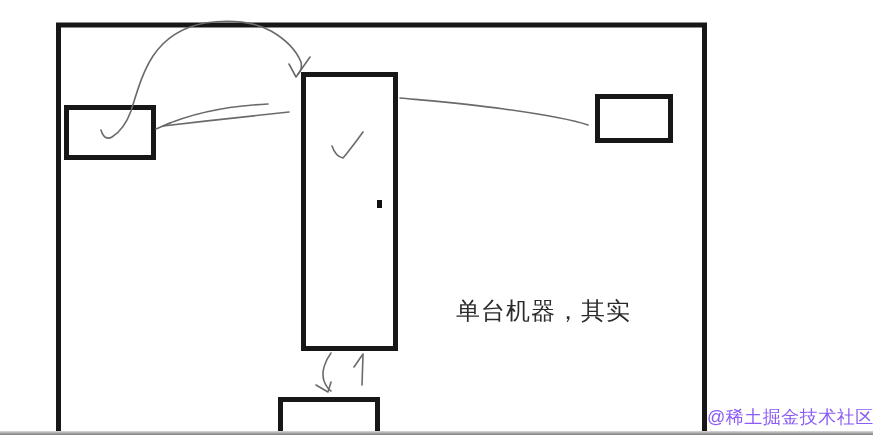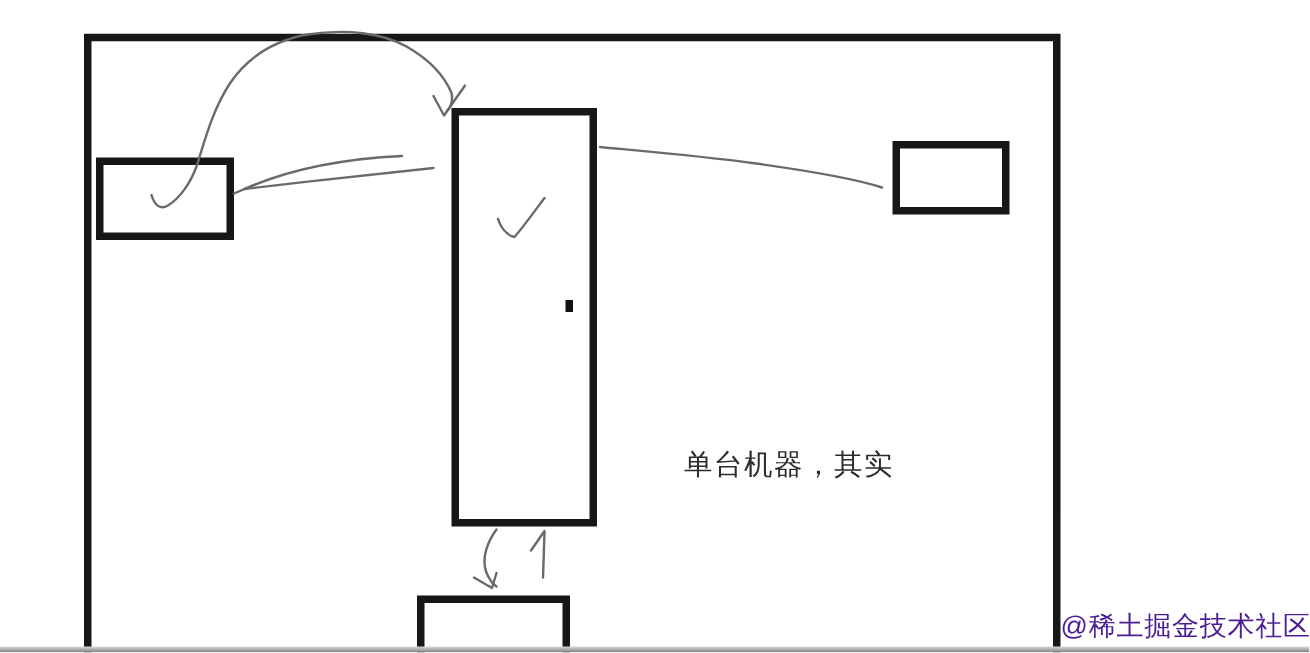--- a/index.html
+++ b/index.html
@@ -19,31 +19,31 @@
     position: absolute;
     left: 0;
     top: 0;
     display: block;
   }
   .annotation {
     position: absolute;
     left: 456px;
     top: 299px;
     color: #2b2b2b;
-    font-size: 19px;
+    font-size: 24px;
     line-height: 24px;
     letter-spacing: 1px;
     font-weight: 500;
     white-space: nowrap;
   }
   .watermark {
     position: absolute;
     left: 707px;
     top: 405px;
-    color: #4c1d95;
+    color: #8b5cf6;
     font-size: 18px;
     letter-spacing: 0.5px;
     white-space: nowrap;
   }
   .bottom-bar {
     position: absolute;
     left: 0;
     bottom: 0;
     width: 100%;
     height: 4px;

